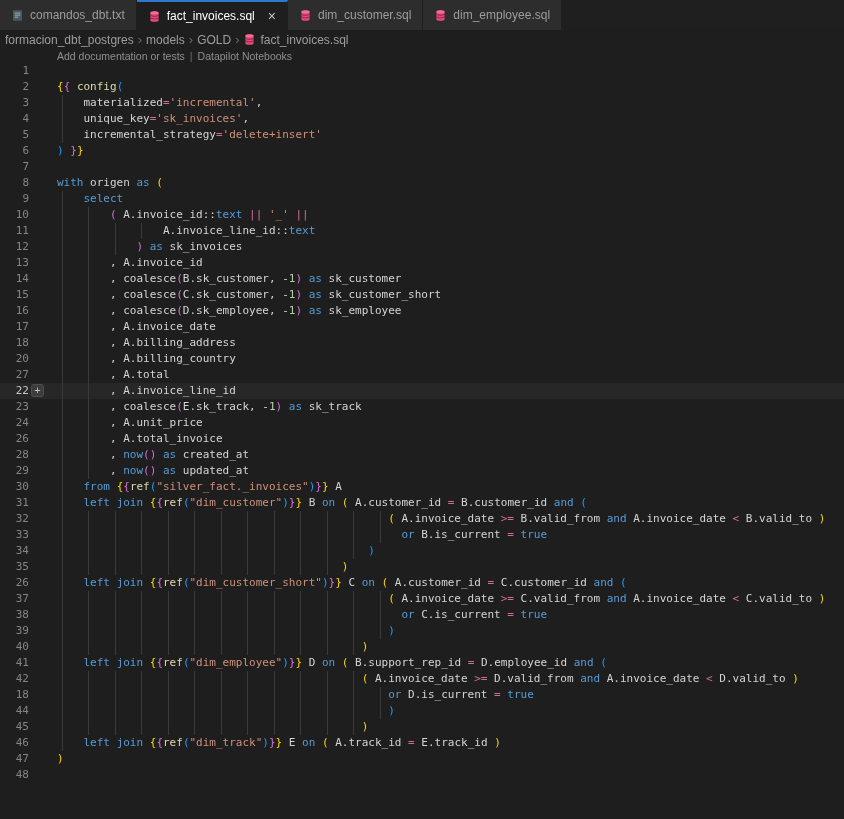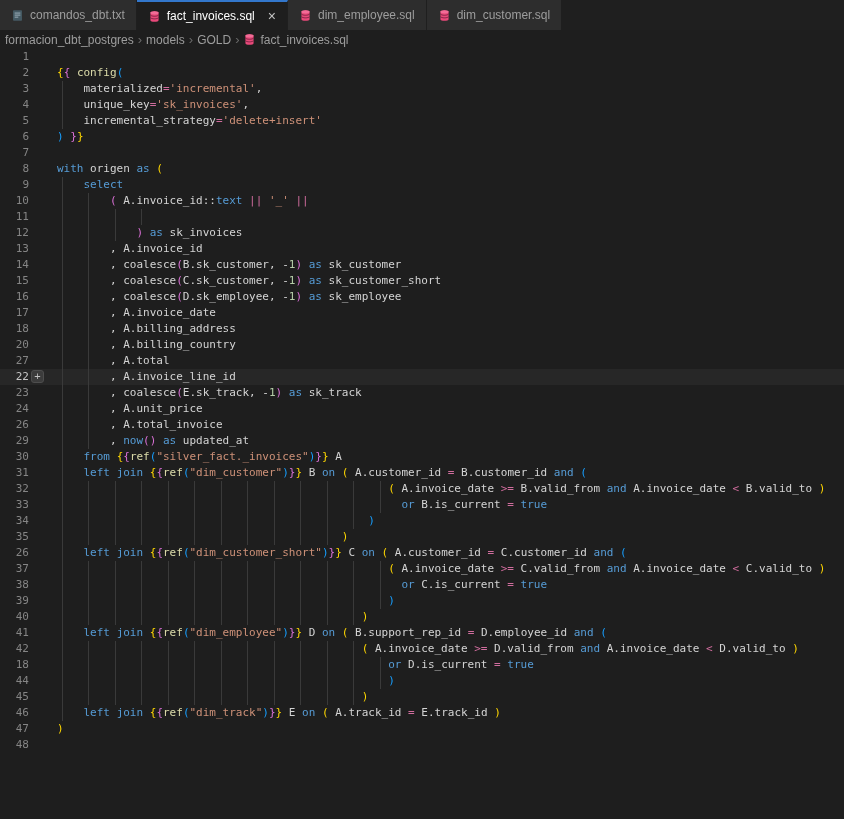--- a/index.html
+++ b/index.html
@@ -77,31 +77,31 @@
         <span class="close">×</span>
       </div>
       <div class="tab">
         <span class="icon">
           <svg width="13" height="13" viewBox="0 0 16 16">
             <path d="M3 3.5C3 2.4 5.2 1.5 8 1.5s5 .9 5 2v9c0 1.1-2.2 2-5 2s-5-.9-5-2z" fill="#e8497a"></path>
             <path d="M3 6.4c1 .8 2.9 1.3 5 1.3s4-.5 5-1.3M3 9.6c1 .8 2.9 1.3 5 1.3s4-.5 5-1.3" stroke="#73203e" stroke-width="1.1" fill="none"></path>
             <ellipse cx="8" cy="3.5" rx="5" ry="1.9" fill="#f26d97"></ellipse>
           </svg>
         </span>
-        <span>dim_employee.sql</span>
+        <span>dim_customer.sql</span>
       </div>
       <div class="tab">
         <span class="icon">
           <svg width="13" height="13" viewBox="0 0 16 16">
             <path d="M3 3.5C3 2.4 5.2 1.5 8 1.5s5 .9 5 2v9c0 1.1-2.2 2-5 2s-5-.9-5-2z" fill="#e8497a"></path>
             <path d="M3 6.4c1 .8 2.9 1.3 5 1.3s4-.5 5-1.3M3 9.6c1 .8 2.9 1.3 5 1.3s4-.5 5-1.3" stroke="#73203e" stroke-width="1.1" fill="none"></path>
             <ellipse cx="8" cy="3.5" rx="5" ry="1.9" fill="#f26d97"></ellipse>
           </svg>
         </span>
-        <span>dim_customer.sql</span>
+        <span>dim_employee.sql</span>
       </div>
       <div class="tabfill"></div>
   </div>
   <div class="breadcrumb">
       <span class="crumb">formacion_dbt_postgres</span>
       <span class="sep">›</span>
       <span class="crumb">models</span>
       <span class="sep">›</span>
       <span class="crumb">GOLD</span>
       <span class="sep">›</span>
@@ -109,20 +109,25 @@
         <span class="icon">
           <svg width="13" height="13" viewBox="0 0 16 16">
             <path d="M3 3.5C3 2.4 5.2 1.5 8 1.5s5 .9 5 2v9c0 1.1-2.2 2-5 2s-5-.9-5-2z" fill="#e8497a"></path>
             <path d="M3 6.4c1 .8 2.9 1.3 5 1.3s4-.5 5-1.3M3 9.6c1 .8 2.9 1.3 5 1.3s4-.5 5-1.3" stroke="#73203e" stroke-width="1.1" fill="none"></path>
             <ellipse cx="8" cy="3.5" rx="5" ry="1.9" fill="#f26d97"></ellipse>
           </svg>
         </span>
         <span>fact_invoices.sql</span>
       </span>
     </div>
+  <div class="codelens">
+    <span class="lens-link">Add documentation or tests</span>
+    <span class="lens-sep">|</span>
+    <span class="lens-link">Datapilot Notebooks</span>
+  </div>
   <div class="code" id="code-lines">
       <div class="code-row">
         <div class="line-num">1</div>
         <div class="glyph"></div>
         <div class="code-text"><span></span></div>
       </div>
       <div class="code-row">
         <div class="line-num">2</div>
         <div class="glyph"></div>
         <div class="code-text"><span><span class="tk-g">{</span><span class="tk-p">{</span><span class="tk-i"> </span><span class="tk-f">config</span><span class="tk-b">(</span></span></div>
@@ -163,21 +168,21 @@
         <div class="code-text"><span class="guide" style="left: calc(0ch + 5px);"></span><span>    <span class="tk-k">select</span></span></div>
       </div>
       <div class="code-row">
         <div class="line-num">10</div>
         <div class="glyph"></div>
         <div class="code-text"><span class="guide" style="left: calc(0ch + 5px);"></span><span class="guide" style="left: calc(4ch + 5px);"></span><span>        <span class="tk-p">(</span><span class="tk-i"> A.invoice_id::</span><span class="tk-k">text</span><span class="tk-i"> </span><span class="tk-o">||</span><span class="tk-i"> </span><span class="tk-s">'_'</span><span class="tk-i"> </span><span class="tk-o">||</span></span></div>
       </div>
       <div class="code-row">
         <div class="line-num">11</div>
         <div class="glyph"></div>
-        <div class="code-text"><span class="guide" style="left: calc(0ch + 5px);"></span><span class="guide" style="left: calc(4ch + 5px);"></span><span class="guide" style="left: calc(8ch + 5px);"></span><span class="guide" style="left: calc(12ch + 5px);"></span></div>
+        <div class="code-text"><span class="guide" style="left: calc(0ch + 5px);"></span><span class="guide" style="left: calc(4ch + 5px);"></span><span class="guide" style="left: calc(8ch + 5px);"></span><span class="guide" style="left: calc(12ch + 5px);"></span><span>                <span class="tk-i">A.invoice_line_id::</span><span class="tk-k">text</span></span></div>
       </div>
       <div class="code-row">
         <div class="line-num">12</div>
         <div class="glyph"></div>
         <div class="code-text"><span class="guide" style="left: calc(0ch + 5px);"></span><span class="guide" style="left: calc(4ch + 5px);"></span><span class="guide" style="left: calc(8ch + 5px);"></span><span>            <span class="tk-p">)</span><span class="tk-i"> </span><span class="tk-k">as</span><span class="tk-i"> sk_invoices</span></span></div>
       </div>
       <div class="code-row">
         <div class="line-num">13</div>
         <div class="glyph"></div>
         <div class="code-text"><span class="guide" style="left: calc(0ch + 5px);"></span><span class="guide" style="left: calc(4ch + 5px);"></span><span>        <span class="tk-i">, A.invoice_id</span></span></div>
@@ -233,20 +238,25 @@
         <div class="line-num">24</div>
         <div class="glyph"></div>
         <div class="code-text"><span class="guide" style="left: calc(0ch + 5px);"></span><span class="guide" style="left: calc(4ch + 5px);"></span><span>        <span class="tk-i">, A.unit_price</span></span></div>
       </div>
       <div class="code-row">
         <div class="line-num">26</div>
         <div class="glyph"></div>
         <div class="code-text"><span class="guide" style="left: calc(0ch + 5px);"></span><span class="guide" style="left: calc(4ch + 5px);"></span><span>        <span class="tk-i">, A.total_invoice</span></span></div>
       </div>
       <div class="code-row">
+        <div class="line-num">28</div>
+        <div class="glyph"></div>
+        <div class="code-text"><span class="guide" style="left: calc(0ch + 5px);"></span><span class="guide" style="left: calc(4ch + 5px);"></span><span>        <span class="tk-i">, </span><span class="tk-k">now</span><span class="tk-p">()</span><span class="tk-i"> </span><span class="tk-k">as</span><span class="tk-i"> created_at</span></span></div>
+      </div>
+      <div class="code-row">
         <div class="line-num">29</div>
         <div class="glyph"></div>
         <div class="code-text"><span class="guide" style="left: calc(0ch + 5px);"></span><span class="guide" style="left: calc(4ch + 5px);"></span><span>        <span class="tk-i">, </span><span class="tk-k">now</span><span class="tk-p">()</span><span class="tk-i"> </span><span class="tk-k">as</span><span class="tk-i"> updated_at</span></span></div>
       </div>
       <div class="code-row">
         <div class="line-num">30</div>
         <div class="glyph"></div>
         <div class="code-text"><span class="guide" style="left: calc(0ch + 5px);"></span><span>    <span class="tk-k">from</span><span class="tk-i"> </span><span class="tk-g">{</span><span class="tk-p">{</span><span class="tk-f">ref</span><span class="tk-b">(</span><span class="tk-s">"silver_fact._invoices"</span><span class="tk-b">)</span><span class="tk-p">}</span><span class="tk-g">}</span><span class="tk-i"> A</span></span></div>
       </div>
       <div class="code-row">

